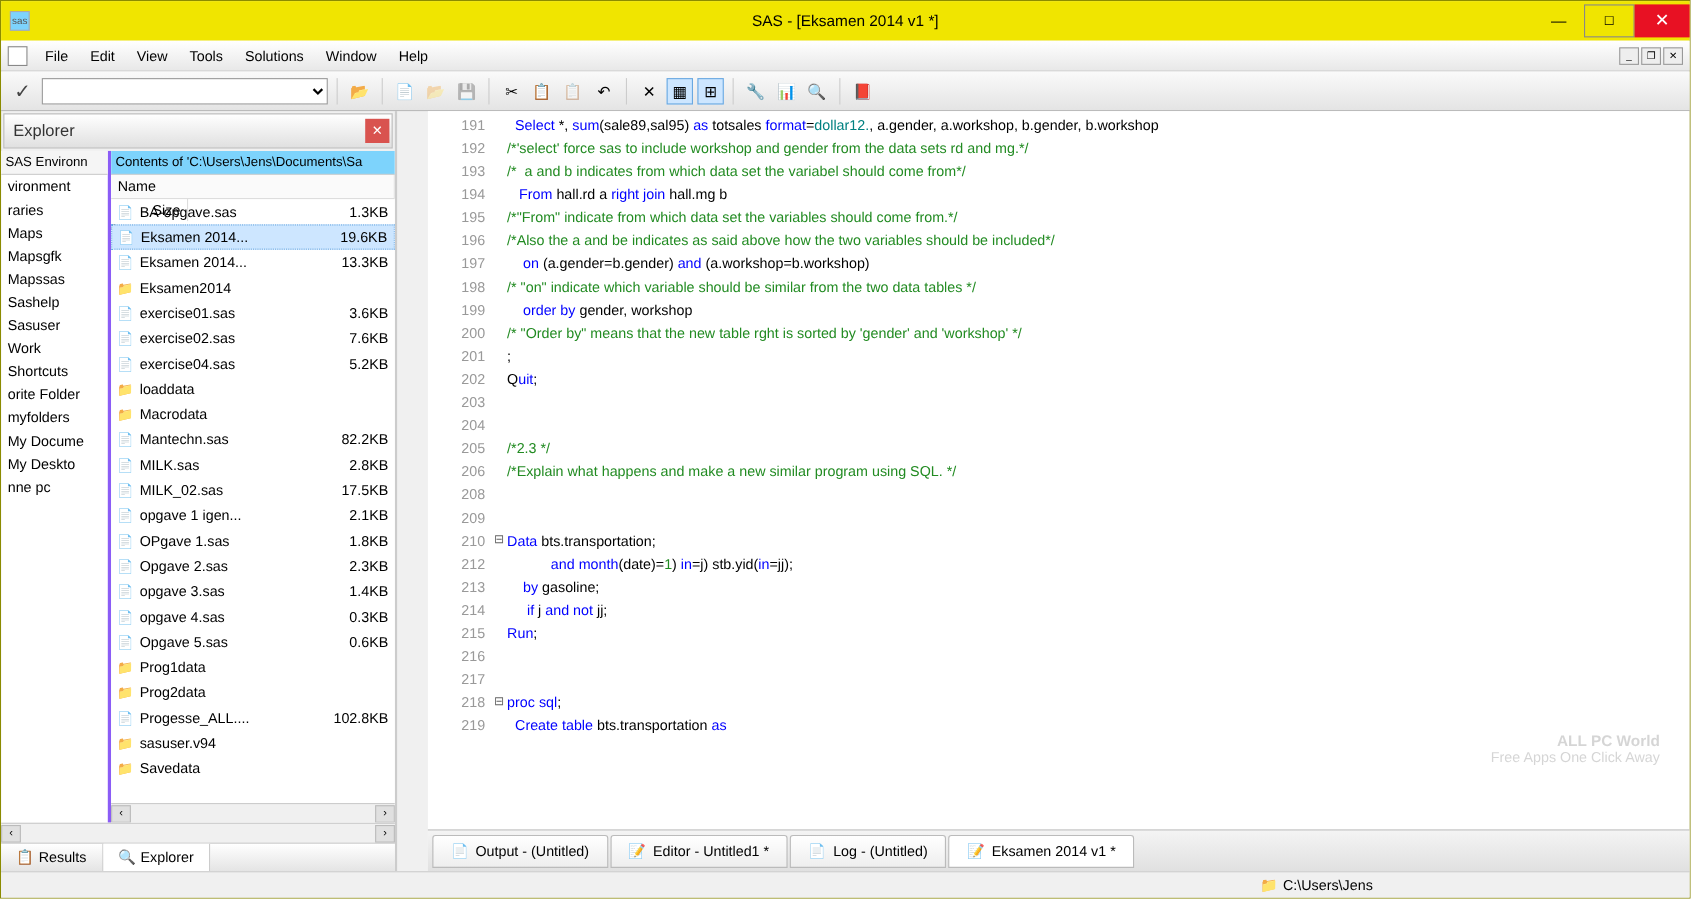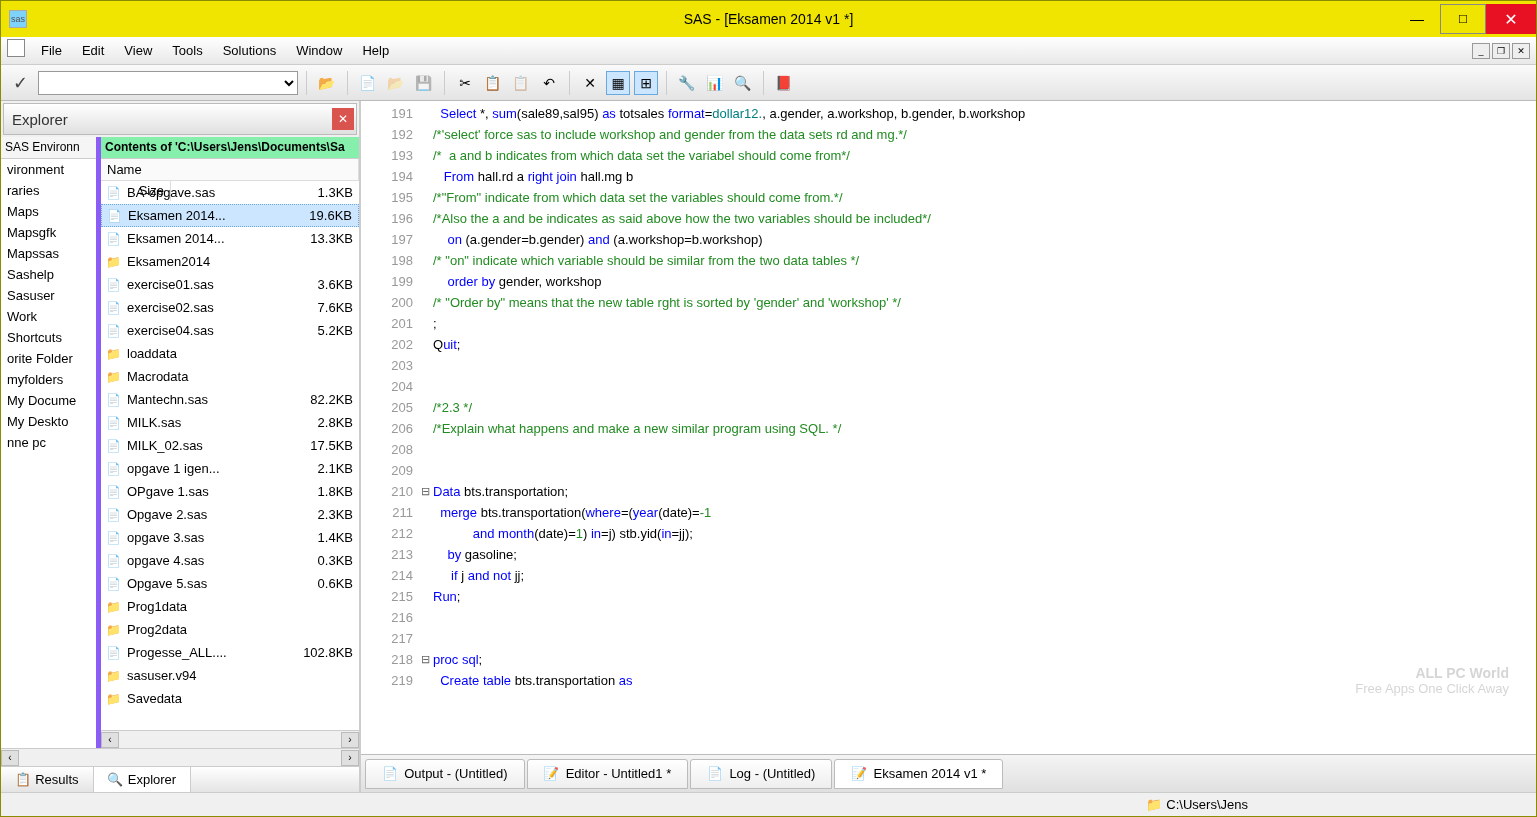--- a/index.html
+++ b/index.html
@@ -8,43 +8,43 @@
 .titlebar{height:36px;background:#f0e500;display:flex;align-items:center;justify-content:space-between;padding:0 0 0 8px;}
 .titlebar-left{display:flex;align-items:center;gap:8px;}
 .sas-logo{width:18px;height:18px;border:1px solid #aaa;background:#7dd3fc;font-size:9px;display:flex;align-items:center;justify-content:center;color:#555;}
 .titlebar-title{font-size:14px;position:absolute;left:50%;transform:translateX(-50%);color:#000;}
 .titlebar-buttons{display:flex;}
 .tbtn{width:46px;height:30px;display:flex;align-items:center;justify-content:center;font-size:14px;font-family:Arial;}
 .tbtn-min{background:#f0e500;}
 .tbtn-max{background:#f0e500;border:1px solid #888;font-size:11px;}
 .tbtn-close{background:#e81123;color:#fff;font-size:16px;width:50px;}
 .menubar{height:28px;background:linear-gradient(#fff,#e8e8e8);border-bottom:1px solid #ccc;display:flex;align-items:center;padding:0 6px;}
-.menubar-left{display:flex;gap:2px;}
+.menubar-left{display:flex;align-items:center;gap:2px;}
 .menubar-icon{width:18px;height:18px;border:1px solid #888;background:#fff;margin-right:4px;}
 .menu-item{padding:4px 10px;font-size:13px;cursor:default;}
 .menubar-right{margin-left:auto;display:flex;gap:2px;}
 .win-ctl{width:18px;height:16px;border:1px solid #999;background:#eee;font-size:9px;display:flex;align-items:center;justify-content:center;}
 .toolbar{height:36px;background:linear-gradient(#fafafa,#e4e4e4);border-bottom:1px solid #bbb;display:flex;align-items:center;padding:0 6px;gap:4px;}
 .tb-check{font-size:18px;color:#444;padding:0 6px;}
 .tb-combo{width:260px;height:24px;border:1px solid #999;background:#fff;}
 .tb-sep{width:1px;height:24px;background:#ccc;margin:0 4px;}
 .tb-icon{width:24px;height:24px;display:flex;align-items:center;justify-content:center;border:1px solid transparent;font-size:14px;}
 .tb-icon.active{background:#cde6ff;border:1px solid #6aa8e0;}
 .tb-icon.disabled{opacity:0.4;}
-.main{flex:1;display:flex;overflow:hidden;}
+.main{flex:1;display:flex;overflow:hidden;gap:28px;}
 .explorer{width:360px;display:flex;flex-direction:column;border-right:2px solid #ccc;}
 .explorer-header{height:32px;background:linear-gradient(#fff,#e0e0e0);display:flex;align-items:center;justify-content:space-between;padding:0 0 0 8px;border:1px solid #bbb;margin:2px;}
 .explorer-title{font-size:15px;color:#333;}
 .explorer-close{width:22px;height:22px;background:#d9534f;color:#fff;display:flex;align-items:center;justify-content:center;font-size:12px;margin-right:2px;}
 .explorer-body{flex:1;display:flex;overflow:hidden;}
-.env-col{width:100px;border-right:5px solid #8b5cf6;background:#fff;display:flex;flex-direction:column;overflow:hidden;}
+.env-col{width:100px;border-right:3px solid #8b5cf6;background:#fff;display:flex;flex-direction:column;overflow:hidden;}
 .env-head{height:22px;border-bottom:1px solid #ccc;padding:3px 4px;font-size:12px;white-space:nowrap;overflow:hidden;background:#f5f5f5;}
 .env-item{padding:3px 6px;font-size:13px;white-space:nowrap;overflow:hidden;}
 .files-col{flex:1;display:flex;flex-direction:column;background:#fff;overflow:hidden;}
-.files-head{height:22px;border-bottom:1px solid #ccc;padding:3px 4px;font-size:12px;white-space:nowrap;overflow:hidden;background:#86efac;font-weight:bold;}
+.files-head{height:22px;border-bottom:1px solid #ccc;padding:3px 4px;font-size:12px;white-space:nowrap;overflow:hidden;background:#7dd3fc;}
 .files-cols{display:flex;height:22px;border-bottom:1px solid #ddd;background:#fafafa;flex-direction:column;}
 .files-col-name{flex:1;padding:3px 6px;border-right:1px solid #ddd;font-size:13px;}
 .files-col-size{width:70px;padding:3px 6px;text-align:right;border-right:1px solid #ddd;font-size:13px;}
 .files-col-sc{width:16px;}
 .files-list{flex:1;overflow-y:auto;}
 .file-row{display:flex;height:23px;align-items:center;}
 .file-row.selected{background:#cde6ff;border:1px dotted #6aa8e0;}
 .file-icon{width:18px;height:16px;margin:0 4px;display:flex;align-items:center;justify-content:center;font-size:12px;}
 .file-sas{color:#c00;}
 .file-folder{color:#e8b020;}
@@ -326,21 +326,20 @@
           <div class="code-line"><span class="gutter">200</span><span class="fold"> </span><span class="code"><span class="cm">/* "Order by" means that the new table rght is sorted by 'gender' and 'workshop' */</span></span></div>
           <div class="code-line"><span class="gutter">201</span><span class="fold"> </span><span class="code"><span>;</span></span></div>
           <div class="code-line"><span class="gutter">202</span><span class="fold"> </span><span class="code"><span>Q</span><span class="kw">uit</span><span>;</span></span></div>
           <div class="code-line"><span class="gutter">203</span><span class="fold"> </span><span class="code"><span></span></span></div>
           <div class="code-line"><span class="gutter">204</span><span class="fold"> </span><span class="code"><span></span></span></div>
           <div class="code-line"><span class="gutter">205</span><span class="fold"> </span><span class="code"><span class="cm">/*2.3 */</span></span></div>
           <div class="code-line"><span class="gutter">206</span><span class="fold"> </span><span class="code"><span class="cm">/*Explain what happens and make a new similar program using SQL. */</span></span></div>
           <div class="code-line"><span class="gutter">208</span><span class="fold"> </span><span class="code"><span></span></span></div>
           <div class="code-line"><span class="gutter">209</span><span class="fold"> </span><span class="code"><span></span></span></div>
           <div class="code-line"><span class="gutter">210</span><span class="fold">⊟</span><span class="code"><span class="kw">Data</span><span> bts.transportation;</span></span></div>
-          <div class="code-line"><span class="gutter">211</span><span class="fold"> </span><span class="code"><span>  </span><span class="kw">merge</span><span> bts.transportation(</span><span class="kw">where</span><span>=(</span><span class="kw">year</span><span>(date)=</span><span class="bool">-1</span></span></div>
           <div class="code-line"><span class="gutter">212</span><span class="fold"> </span><span class="code"><span>           </span><span class="kw">and</span><span> </span><span class="kw">month</span><span>(date)=</span><span class="bool">1</span><span>) </span><span class="kw">in</span><span>=j) stb.yid(</span><span class="kw">in</span><span>=jj);</span></span></div>
           <div class="code-line"><span class="gutter">213</span><span class="fold"> </span><span class="code"><span>    </span><span class="kw">by</span><span> gasoline;</span></span></div>
           <div class="code-line"><span class="gutter">214</span><span class="fold"> </span><span class="code"><span>     </span><span class="kw">if</span><span> j </span><span class="kw">and</span><span> </span><span class="kw">not</span><span> jj;</span></span></div>
           <div class="code-line"><span class="gutter">215</span><span class="fold"> </span><span class="code"><span class="kw">Run</span><span>;</span></span></div>
           <div class="code-line"><span class="gutter">216</span><span class="fold"> </span><span class="code"><span></span></span></div>
           <div class="code-line"><span class="gutter">217</span><span class="fold"> </span><span class="code"><span></span></span></div>
           <div class="code-line"><span class="gutter">218</span><span class="fold">⊟</span><span class="code"><span class="kw">proc</span><span> </span><span class="kw">sql</span><span>;</span></span></div>
           <div class="code-line"><span class="gutter">219</span><span class="fold"> </span><span class="code"><span>  </span><span class="kw">Create</span><span> </span><span class="kw">table</span><span> bts.transportation </span><span class="kw">as</span></span></div>
         </div>
       <div class="editor-tabs" id="editor-tabs">

